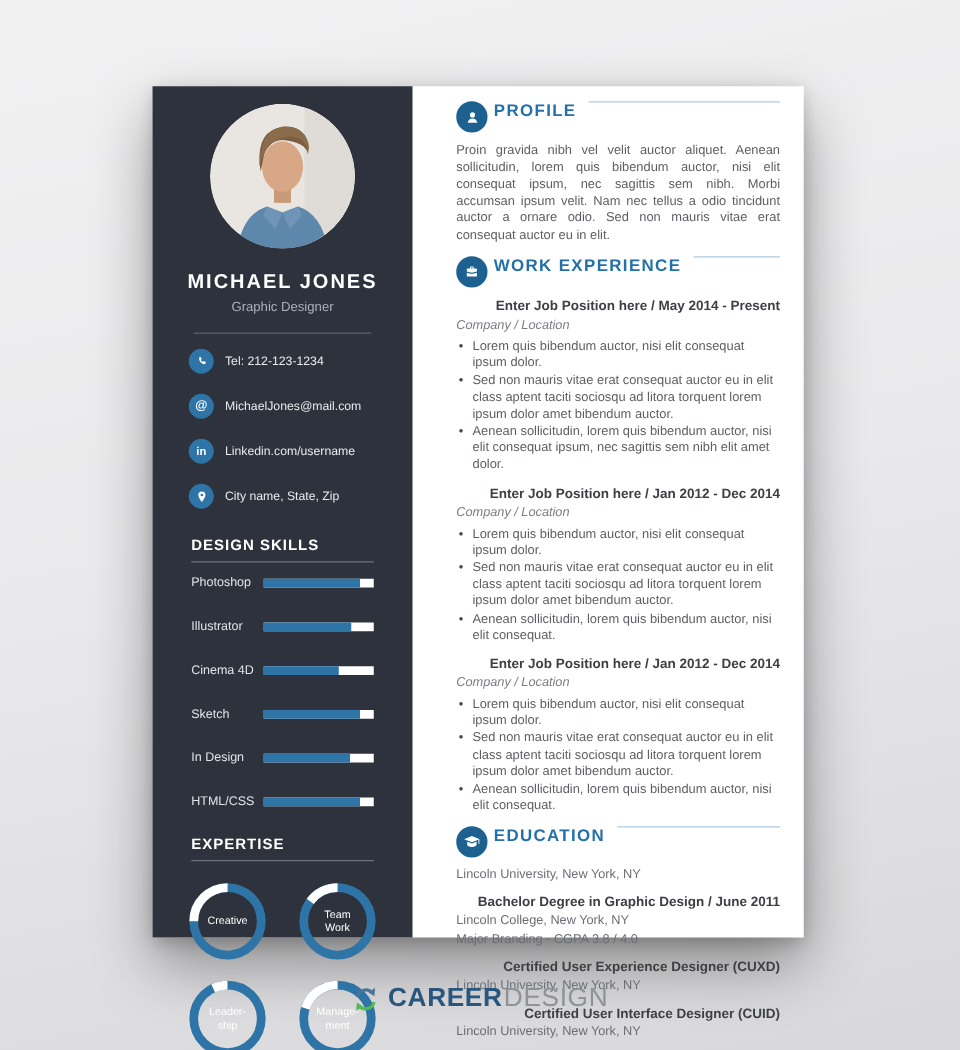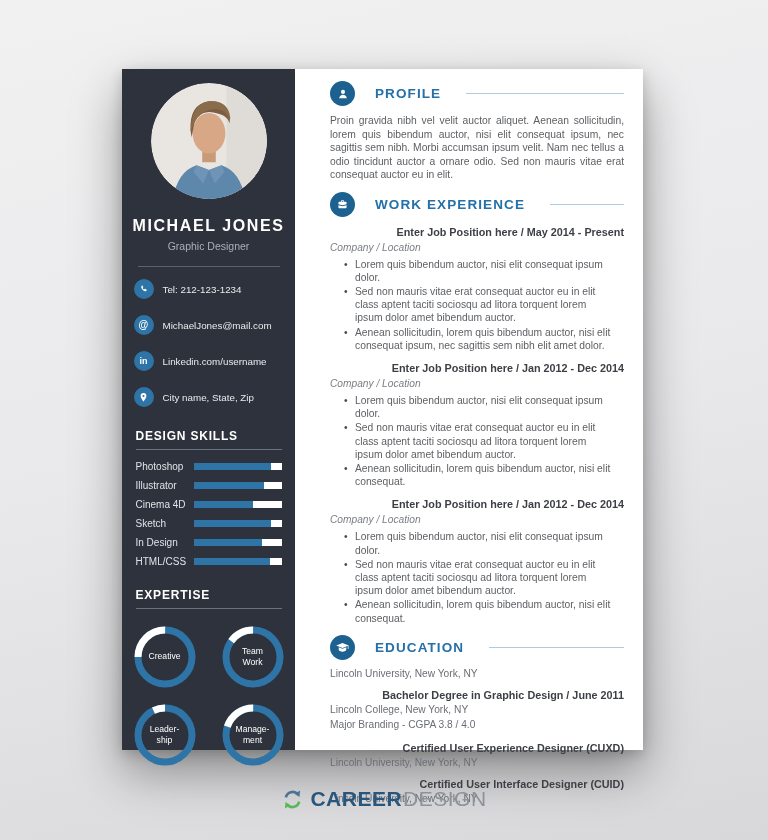--- a/index.html
+++ b/index.html
@@ -7,55 +7,55 @@
     width:768px;height:840px;position:relative;overflow:hidden;
     font-family:"Liberation Sans",sans-serif;
     background:linear-gradient(168deg,#f1f1f2 0%,#e9e9eb 50%,#d8d8da 100%);
   }
   .paper{
     position:absolute;left:122px;top:69px;width:521px;height:681px;
     background:#ffffff;display:flex;
     box-shadow:0 22px 46px rgba(0,0,0,.38),0 4px 12px rgba(0,0,0,.18);
   }
   
-  .sidebar{width:173px;flex:none;background:#2d323c;display:flex;flex-direction:column;align-items:center;}
+  .sidebar{width:208px;flex:none;background:#2d323c;display:flex;flex-direction:column;align-items:center;}
   .avatar-wrap{margin-top:14px;width:116px;height:116px;border-radius:50%;overflow:hidden;flex:none;}
   .name{margin-top:18px;font-size:16px;font-weight:bold;letter-spacing:1.6px;color:#ffffff;}
   .role{margin-top:5px;font-size:10.5px;color:#aab0b9;}
   .divider{width:142px;border-top:1px solid #5b6270;margin-top:14px;}
   .contact{margin-top:12px;width:150px;display:flex;flex-direction:column;gap:16px;}
   .contact-row{display:flex;align-items:center;gap:9px;height:20px;}
   .ci{width:20px;height:20px;border-radius:50%;background:#2e74a6;color:#fff;display:flex;align-items:center;justify-content:center;flex:none;}
   .ci .tglyph{font-size:10px;font-weight:bold;color:#fff;line-height:1;}
   .contact-text{font-size:9.8px;color:#e9ebee;white-space:nowrap;}
   .side-h{width:146px;margin-top:22px;font-size:12px;font-weight:bold;letter-spacing:.8px;color:#ffffff;}
   .side-rule{width:146px;border-top:1px solid #6a7180;margin-top:6px;}
-  .skills{margin-top:11px;width:146px;display:flex;flex-direction:column;gap:9px;}
+  .skills{margin-top:11px;width:146px;display:flex;flex-direction:column;gap:25px;}
   .skill-row{display:flex;align-items:center;justify-content:space-between;height:10px;}
   .skill-label{font-size:10px;color:#e0e3e8;white-space:nowrap;}
   .skill-track{width:88px;height:7px;background:#ffffff;position:relative;flex:none;}
   .skill-fill{position:absolute;left:0;top:0;bottom:0;background:#2e74a6;}
   .rings{margin-top:16px;width:152px;display:grid;grid-template-columns:1fr 1fr;gap:14px 24px;justify-items:center;}
   .ring{position:relative;width:64px;height:64px;}
   .ring-label{position:absolute;inset:0;display:flex;flex-direction:column;align-items:center;justify-content:center;font-size:8.6px;color:#fff;text-align:center;line-height:1.3;}
   
   .main{flex:1;padding:12px 19px 0 35px;min-width:0;}
-  .sec-head{display:flex;align-items:center;gap:20px;height:25px;}
+  .sec-head{display:flex;gap:5px;height:25px;}
   .sec-icon{width:25px;height:25px;border-radius:50%;background:#1d6191;display:flex;align-items:center;justify-content:center;flex:none;}
   .sec-title{font-size:13.5px;font-weight:bold;color:#2470a8;letter-spacing:1.1px;white-space:nowrap;}
   .sec-rule{flex:1;border-top:1px solid #aecbe2;margin-left:5px;}
   .profile-text{margin:8px 0 0;font-size:10.3px;line-height:13.5px;color:#5c5f63;text-align:justify;}
   .section-work{margin-top:10px;}
   .section-edu{margin-top:10px;}
   .section-cert{margin-top:10px;}
   .job{margin-top:9px;}
   .job + .job{margin-top:10px;}
   .item-title{font-size:10.8px;font-weight:bold;color:#3c3f44;line-height:13px;text-align:right;}
   .job-company{margin-top:2px;font-size:10.2px;font-style:italic;color:#7a7e84;line-height:13px;}
-  .job ul{margin:4px 12px 0;padding-left:13px;display:flex;flex-direction:column;gap:1px;list-style:none;}
+  .job ul{margin:4px 0 0;padding-left:13px;display:flex;flex-direction:column;gap:1px;list-style:none;}
   .job li{font-size:10.3px;line-height:13.2px;color:#5c5f63;position:relative;}
   .job li::before{content:"•";position:absolute;left:-11px;color:#44474c;}
   .edu-item{margin-top:8px;}
   .edu-item + .edu-item{margin-top:9px;}
   .sub-line{margin-top:2px;font-size:10.2px;color:#6a6e74;line-height:12.6px;}
   .cert-item{margin-top:8px;}
   .cert-item + .cert-item{margin-top:9px;}
   
   .footer{position:absolute;left:0;right:0;top:787px;display:flex;align-items:center;justify-content:center;gap:6px;}
   .brand-bold{font-size:21px;font-weight:bold;color:#29567c;letter-spacing:.5px;}

